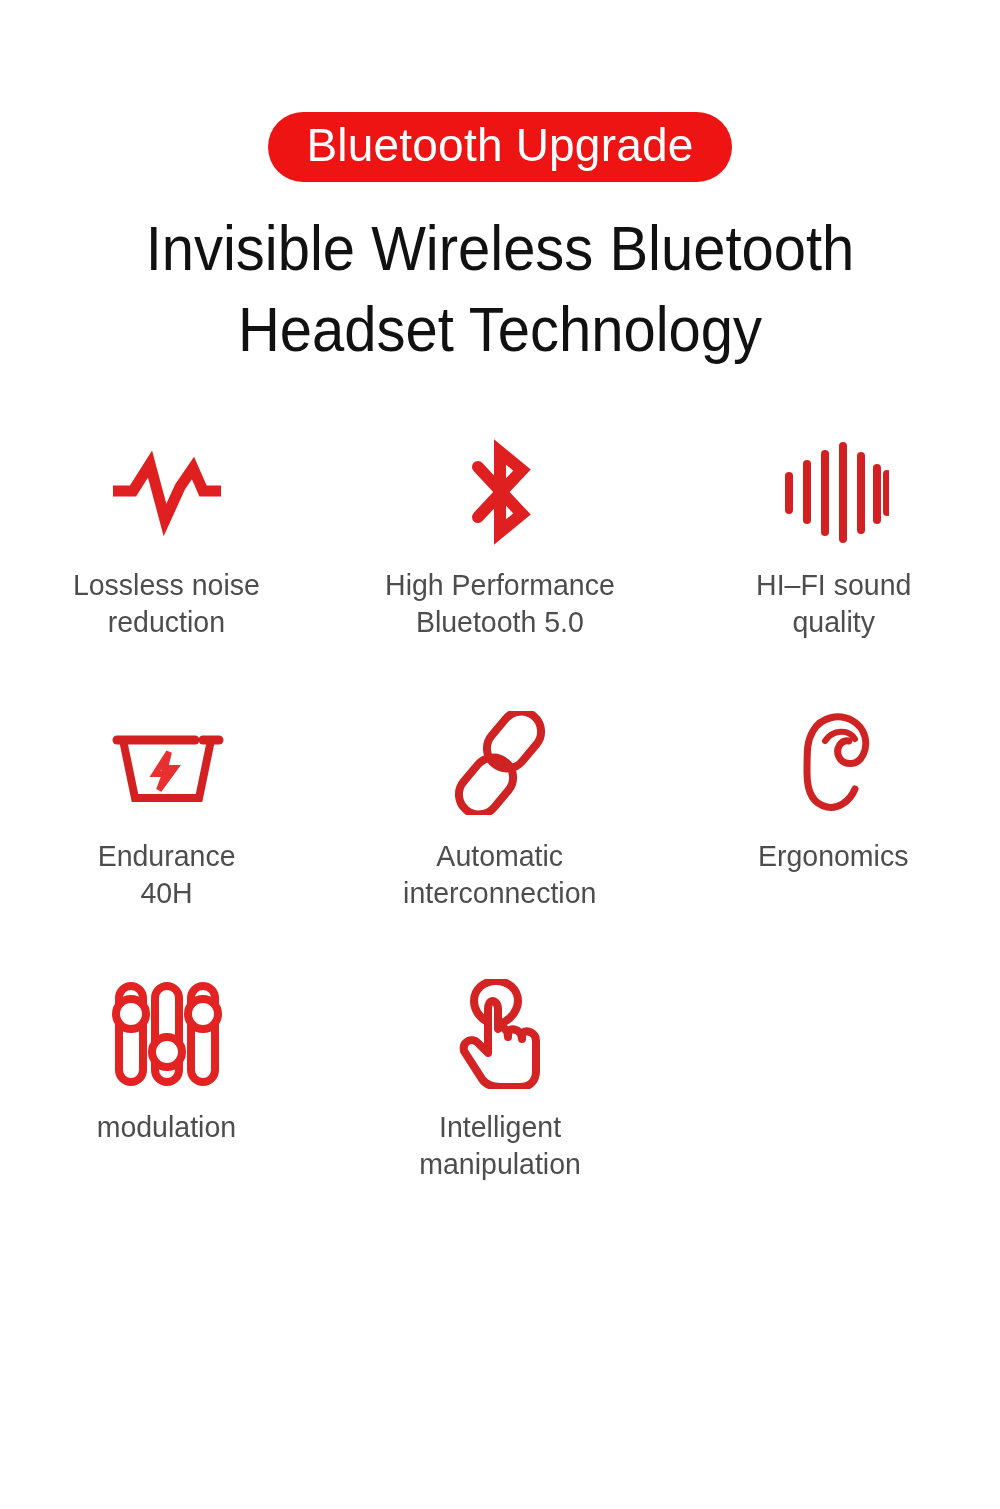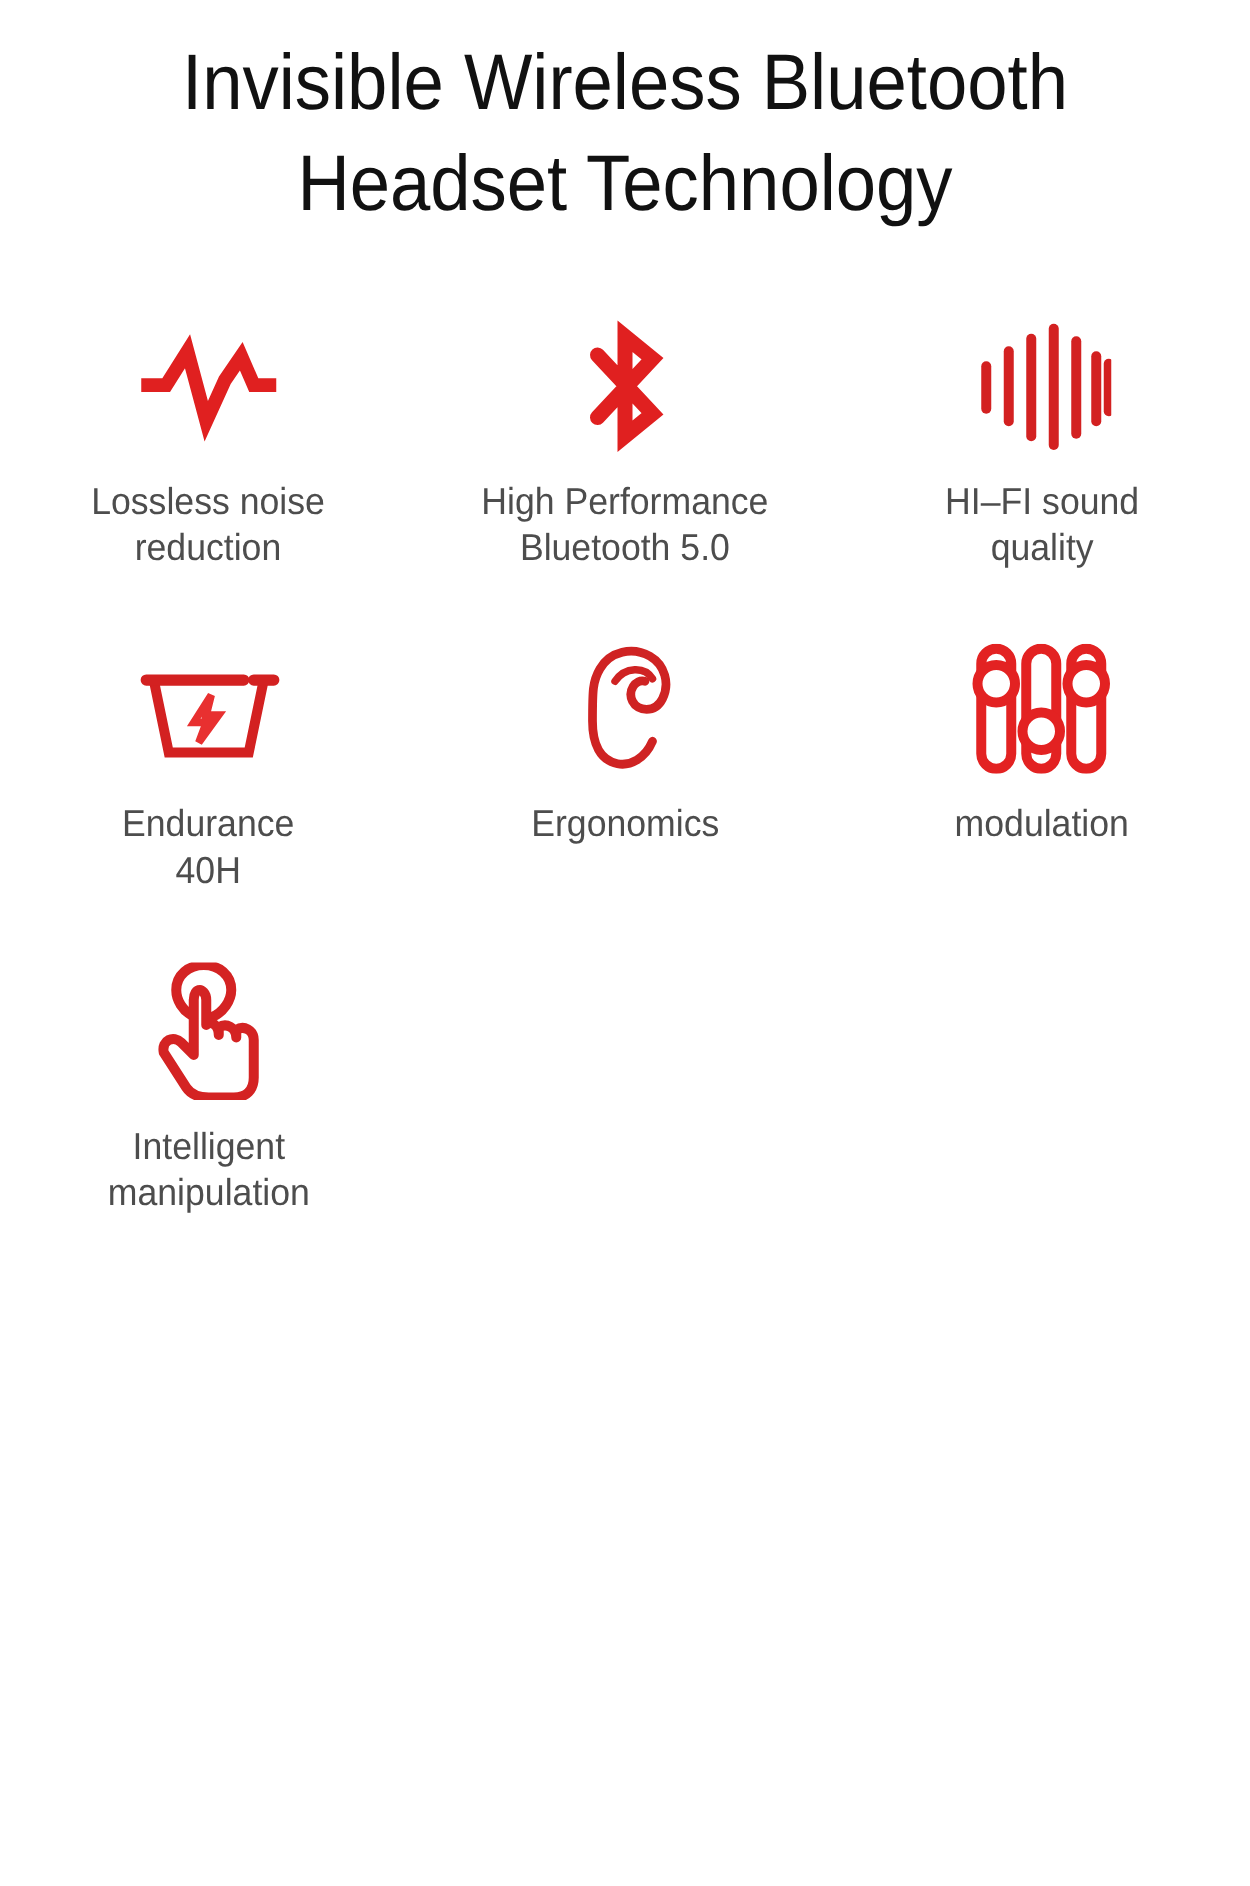--- a/index.html
+++ b/index.html
@@ -58,21 +58,21 @@
     font-weight: 400;
   }
 
   
   .grid {
     margin-top: 62px;
     width: 1000px;
     display: grid;
     grid-template-columns: repeat(3, 1fr);
     grid-auto-rows: 258px;
-    row-gap: 0px;
+    row-gap: 13px;
   }
   .cell {
     display: flex;
     flex-direction: column;
     align-items: center;
     justify-content: flex-start;
   }
   .icon-box {
     height: 120px;
     width: 130px;
@@ -91,20 +91,23 @@
     transform: scaleX(0.95);
     white-space: pre-line;
     max-width: 300px;
   }
 </style>
 </head>
 <body>
 
 <div class="page">
 
+  <div class="badge-wrap">
+    <div class="badge">Bluetooth Upgrade</div>
+  </div>
 
   <div class="headline">Invisible Wireless Bluetooth
 Headset Technology</div>
 
   <div class="grid">
 
     <div class="cell">
       <div class="icon-box">
         <svg width="120" height="96" viewBox="0 0 120 96">
           <polyline points="6,47 26,47 43,20 58,76 73,43 86,24 96,47 114,47" fill="none" stroke="#e02020" stroke-width="11" stroke-linecap="butt" stroke-linejoin="miter"></polyline>
@@ -150,20 +153,32 @@
           <path d="M14 22 L26 80 L90 80 L102 22" fill="none" stroke="#d32121" stroke-width="8" stroke-linejoin="miter"></path>
           <line x1="8" y1="22" x2="86" y2="22" stroke="#d32121" stroke-width="9" stroke-linecap="round"></line>
           <line x1="94" y1="22" x2="110" y2="22" stroke="#d32121" stroke-width="9" stroke-linecap="round"></line>
           <path d="M60 34 L46 56 L56 56 L50 72 L66 50 L56 50 Z" fill="none" stroke="#e83030" stroke-width="6" stroke-linejoin="miter" stroke-linecap="round"></path>
         </svg>
       </div>
       <div class="caption">Endurance
 40H</div>
     </div>
 
+    <div class="cell">
+      <div class="icon-box">
+        <svg width="116" height="104" viewBox="0 0 116 104">
+          <g stroke="#cf2323" stroke-width="8" fill="none" stroke-linecap="round">
+            <rect x="52" y="-2" width="40" height="62" rx="20" ry="20" transform="rotate(40 72 29)"></rect>
+            <rect x="24" y="44" width="40" height="62" rx="20" ry="20" transform="rotate(40 44 75)"></rect>
+          </g>
+        </svg>
+      </div>
+      <div class="caption">Automatic
+interconnection</div>
+    </div>
 
     <div class="cell">
       <div class="icon-box">
         <svg width="96" height="104" viewBox="0 0 96 104">
           <path d="M70 78 C64 92 52 98 42 96 C28 93 22 80 22 62 C22 38 22 30 28 20 C36 6 54 2 68 10 C80 17 84 32 78 44 C72 56 58 54 54 46 C50 38 56 28 64 30" fill="none" stroke="#cf2323" stroke-width="7" stroke-linecap="round" stroke-linejoin="round"></path>
           <path d="M40 30 C48 18 64 18 70 28" fill="none" stroke="#cf2323" stroke-width="6" stroke-linecap="round"></path>
         </svg>
       </div>
       <div class="caption">Ergonomics</div>
     </div>

